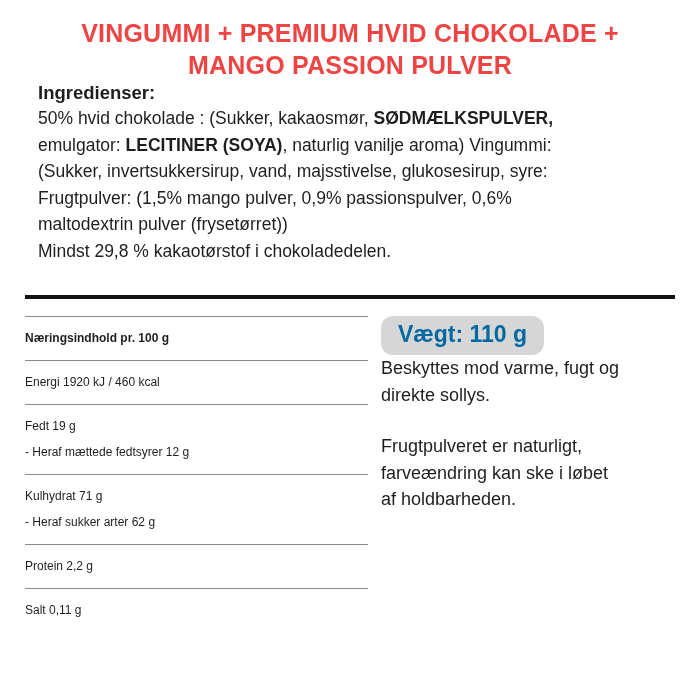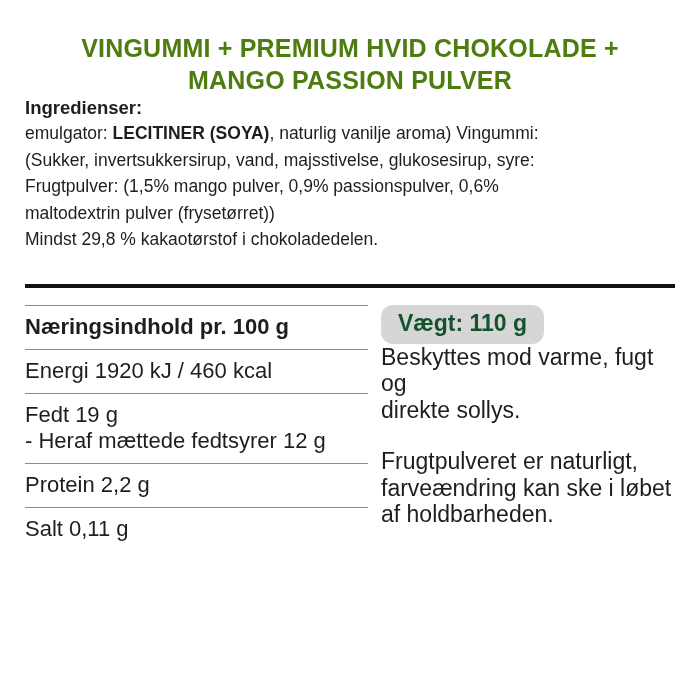--- a/index.html
+++ b/index.html
@@ -10,29 +10,29 @@
   }
   *{box-sizing:border-box; margin:0; padding:0;}
   html,body{background:#ffffff;}
   body{
     width:700px; height:700px; overflow:hidden;
     font-family:"Liberation Sans", sans-serif;
     color:var(--text);
   }
   .label{width:700px; height:700px; background:#fff; position:relative;}
   .title{
-    margin-top:32px;
+    margin-top:17px;
     text-align:center;
     font-weight:700;
     font-size:25px;
     line-height:32px;
     letter-spacing:.2px;
-    color:#4d7c0f;
+    color:#ef4444;
   }
-  .content{padding:0 25px;}
+  .content{padding:0 25px;margin-left:13px;}
   .ing-heading{
     font-size:18.5px;
     font-weight:700;
     line-height:22px;
     margin-top:1px;
   }
   .ing-text{margin-top:1px;}
   .ing-line{
     font-size:17.5px;
     line-height:26.5px;
@@ -50,60 +50,61 @@
     padding:0 25px;
   }
   .left-col{
     width:343px;
     flex:none;
     padding-top:17px;
   }
   .nut-row{
     border-top:1.5px solid var(--thin);
     padding:8px 0 9px 0;
-    font-size:22px;
+    font-size:12px;
     line-height:26px;
   }
   .nut-row.b{font-weight:700;}
   .right-col{
     flex:1;
     padding-left:13px;
     padding-top:17px;
   }
   .weight-badge{
     display:inline-block;
     background:var(--badge);
     border-radius:12px;
     padding:5px 17px 7px 17px;
     font-size:23px;
     font-weight:700;
-    color:#14532d;
+    color:#0369a1;
   }
   .storage-heading{
     margin-top:15px;
     font-size:18px;
     line-height:26px;
   }
   .storage-heading .b{font-weight:700;}
-  .text-block{font-size:23px; line-height:26.5px;}
+  .text-block{font-size:18px; line-height:26.5px;}
   .note-block{margin-top:25px;}
 </style>
 </head>
 <body>
 
 <div class="label">
 
   <div class="title">
     <div>VINGUMMI + PREMIUM HVID CHOKOLADE +</div>
     <div>MANGO PASSION PULVER</div>
   </div>
 
   <div class="content">
     <div class="ing-heading">Ingredienser:</div>
     <div class="ing-text">
+        <div class="ing-line"><span>50% hvid chokolade : (Sukker, kakaosmør, </span><span class="b">SØDMÆLKSPULVER,</span></div>
         <div class="ing-line"><span>emulgator: </span><span class="b">LECITINER (SOYA)</span><span>, naturlig vanilje aroma) Vingummi:</span></div>
         <div class="ing-line"><span>(Sukker, invertsukkersirup, vand, majsstivelse, glukosesirup, syre:</span></div>
         <div class="ing-line"><span>Frugtpulver: (1,5% mango pulver, 0,9% passionspulver, 0,6%</span></div>
         <div class="ing-line"><span>maltodextrin pulver (frysetørret))</span></div>
         <div class="ing-line"><span>Mindst 29,8 % kakaotørstof i chokoladedelen.</span></div>
       </div>
   </div>
 
   <div class="thick-rule"></div>
 
@@ -112,20 +113,24 @@
     <div class="left-col">
         <div class="nut-row b">
           <div>Næringsindhold pr. 100 g</div>
         </div>
         <div class="nut-row">
           <div>Energi 1920 kJ / 460 kcal</div>
         </div>
         <div class="nut-row">
           <div>Fedt 19 g</div>
           <div>- Heraf mættede fedtsyrer 12 g</div>
+        </div>
+        <div class="nut-row">
+          <div>Kulhydrat 71 g</div>
+          <div>- Heraf sukker arter 62 g</div>
         </div>
         <div class="nut-row">
           <div>Protein 2,2 g</div>
         </div>
         <div class="nut-row">
           <div>Salt 0,11 g</div>
         </div>
       </div>
 
     <div class="right-col">

